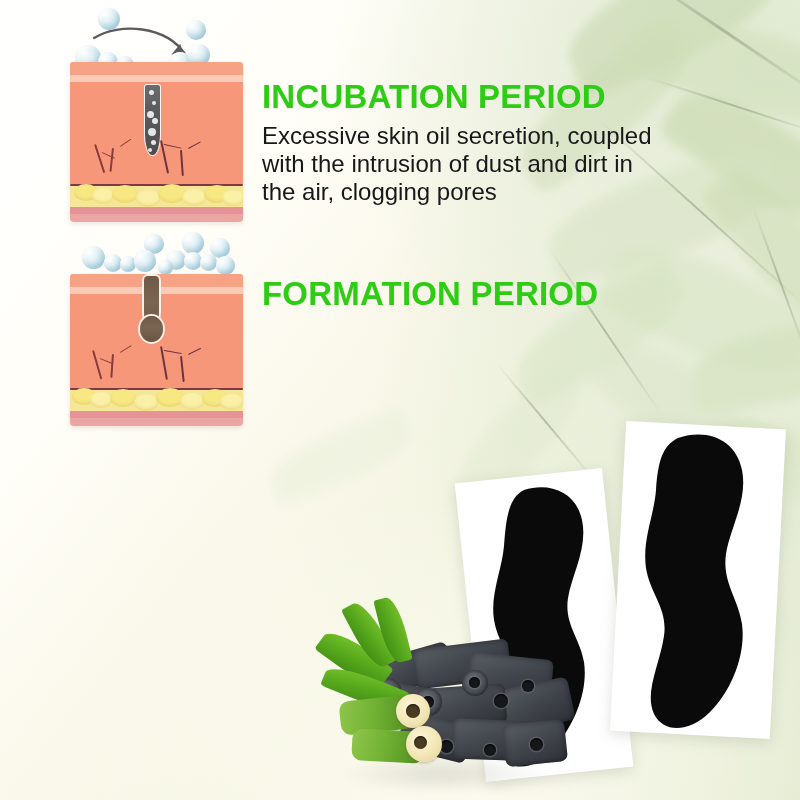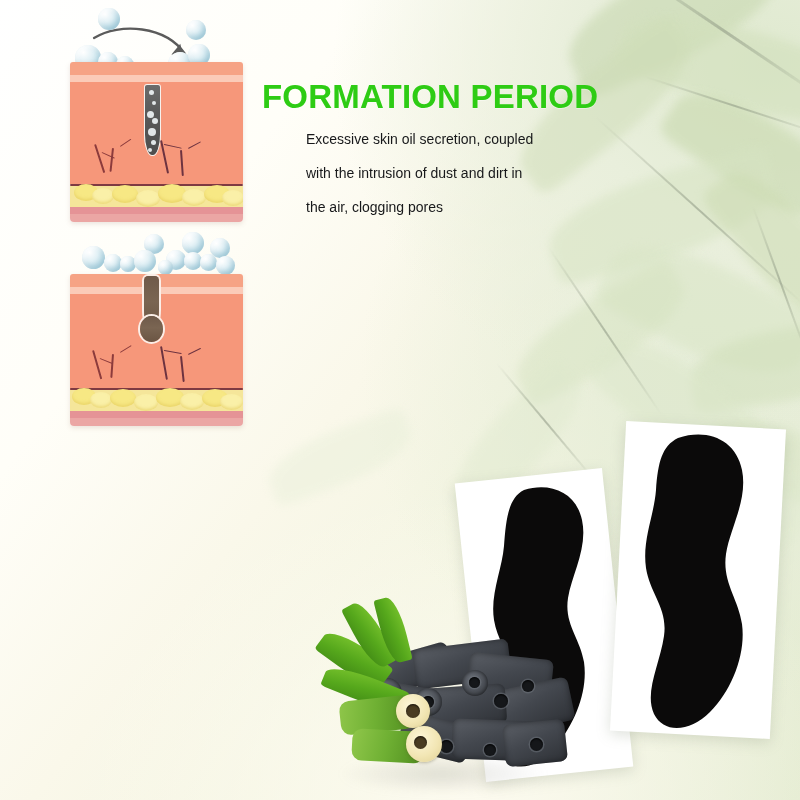--- a/index.html
+++ b/index.html
@@ -90,24 +90,23 @@
     color:#2ecc14;
     font-weight:bold;
     font-size:33px;
     letter-spacing:.2px;
     white-space:nowrap;
     text-shadow:0 1px 0 rgba(255,255,255,.4);
   }
   .body-copy {
     position:absolute;
     color:#17181a;
-    font-size:14px;
-    line-height:34px;
+    font-size:24px;
+    line-height:28px;
     white-space:pre-line;
-    margin-left:44px;
   }
 
   
   .backing {
     position:absolute; background:#ffffff;
     box-shadow:0 4px 14px rgba(140,150,130,.28);
   }
 
   
   .char-stick {
@@ -280,25 +279,26 @@
       <div class="fat-blob" style="left:86px;top:114px;width:28px;height:19px;"></div>
       <div class="fat-blob pale" style="left:110px;top:119px;width:24px;height:17px;"></div>
       <div class="fat-blob" style="left:132px;top:115px;width:26px;height:18px;"></div>
       <div class="fat-blob pale" style="left:150px;top:120px;width:23px;height:16px;"></div>
 
       <div class="layer l-muscle" style="top:137px;height:9px;"></div>
       <div class="layer l-muscle2" style="top:144px;height:8px;"></div>
     </div>
   </div>
 
-  <div class="heading" style="left:262px;top:78px;">FORMATION PERIOD</div>
+  <div class="heading" style="left:262px;top:78px;">INCUBATION PERIOD</div>
   <div class="body-copy" style="left:262px;top:122px;width:400px;">Excessive skin oil secretion, coupled
 with the intrusion of dust and dirt in
 the air, clogging pores</div>
 
+  <div class="heading" style="left:262px;top:275px;">FORMATION PERIOD</div>
 
   <div style="position:absolute;left:470px;top:420px;width:330px;height:370px;">
 
     <div class="backing" style="left:0px;top:55px;width:148px;height:300px;transform:rotate(-6deg);"></div>
 
     <div class="backing" style="left:148px;top:5px;width:160px;height:310px;transform:rotate(3deg);"></div>
 
     <svg style="position:absolute;left:2px;top:58px;width:150px;height:300px;" viewBox="0 0 150 300">
       <path d="M52,12 C78,4 104,14 110,42 C116,70 100,96 96,120
                C92,146 108,160 112,184 C116,212 104,244 84,268

